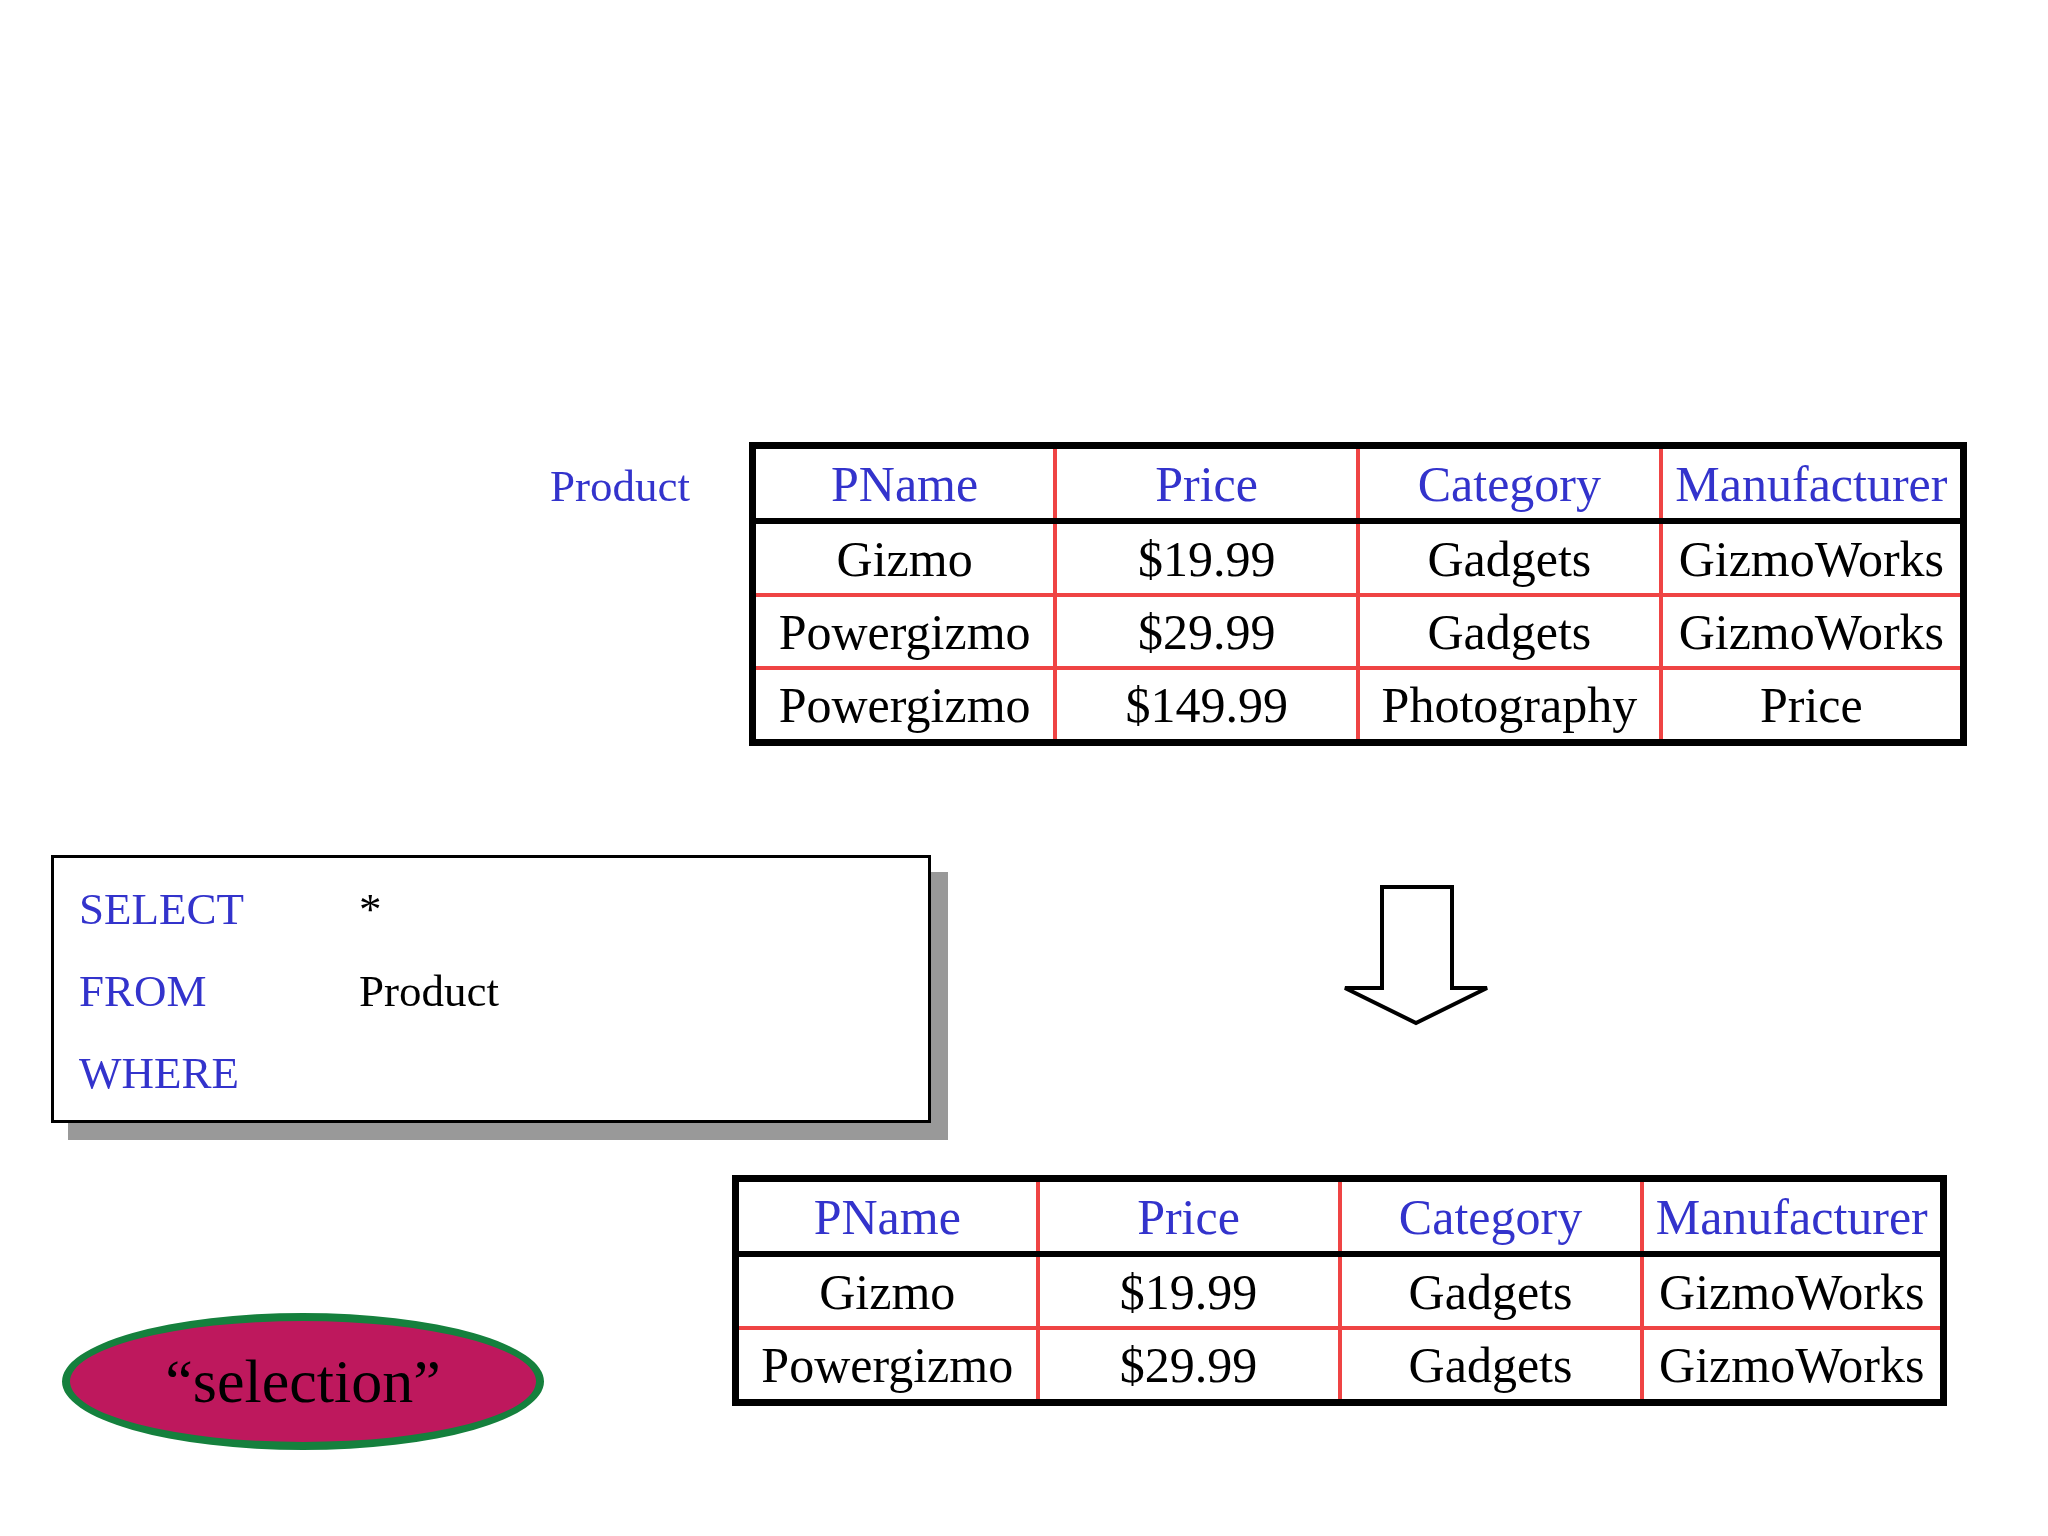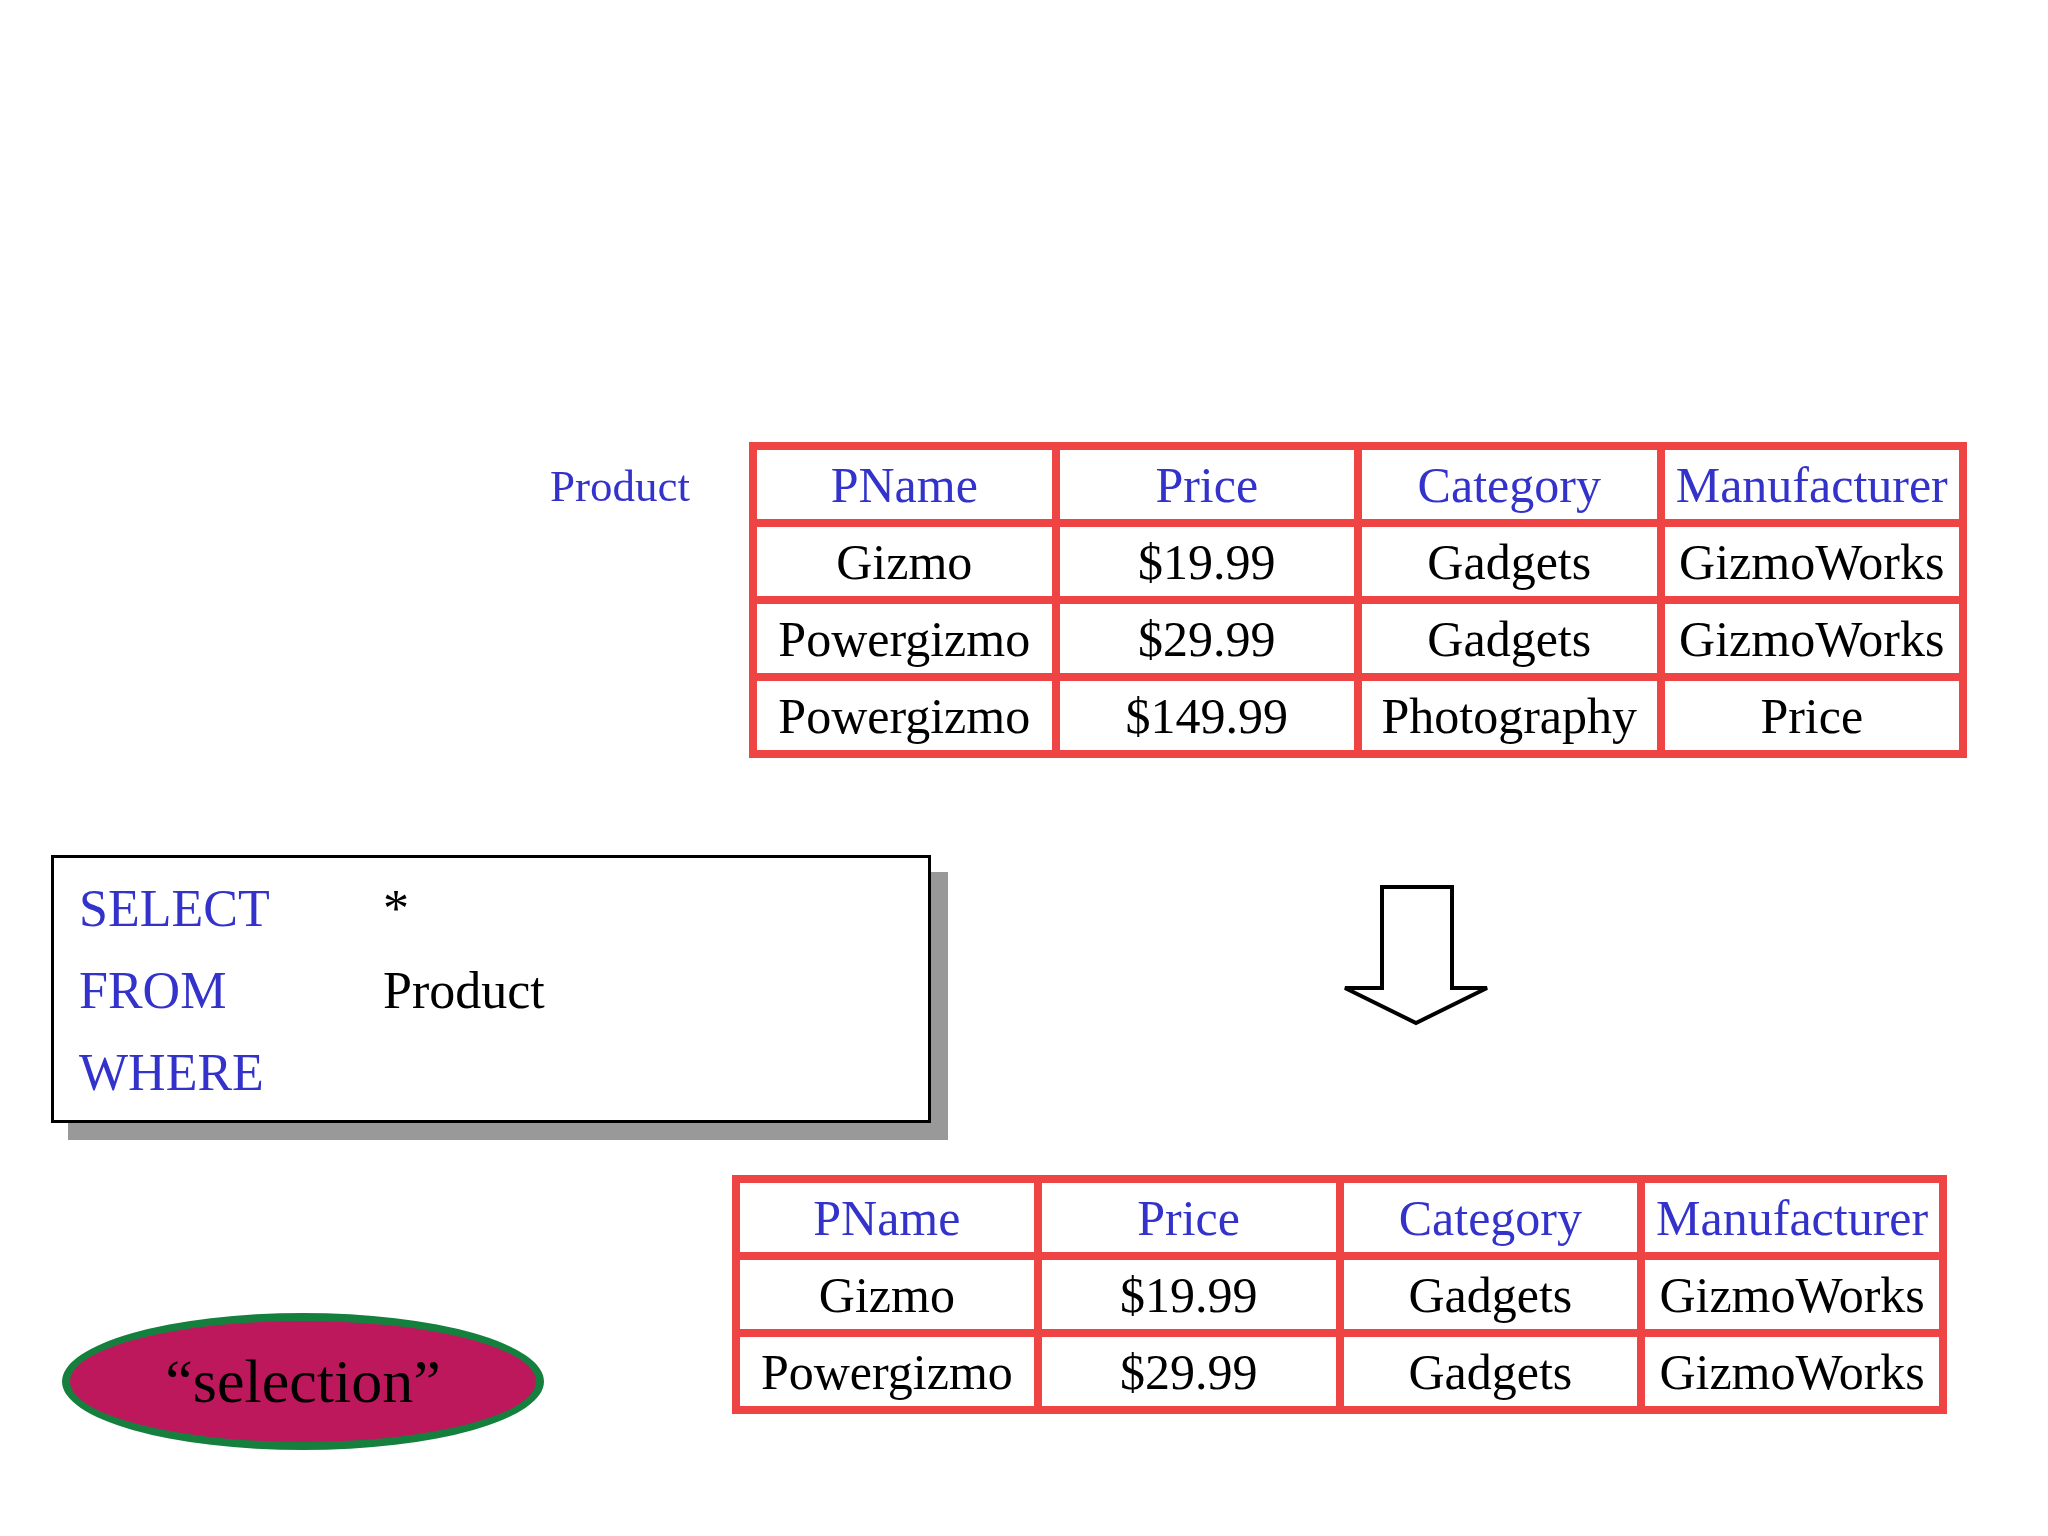--- a/index.html
+++ b/index.html
@@ -34,21 +34,21 @@
 
   
   table.data-table {
     position: absolute;
     border-collapse: collapse;
     table-layout: fixed;
     background: #ffffff;
     border: 7px solid #000000;
   }
   table.data-table th, table.data-table td {
-    border: 8px solid #ef4444;
+    border: 4px solid #ef4444;
     height: 69px;
     padding: 0 6px;
     text-align: center;
     vertical-align: middle;
     font-size: 50px;
     font-weight: normal;
     overflow: hidden;
     white-space: nowrap;
   }
   table.data-table thead th {
@@ -62,21 +62,21 @@
   .sql-box {
     position: absolute;
     left: 51px; top: 855px;
     width: 880px; height: 268px;
     box-sizing: border-box;
     background: #ffffff;
     border: 3px solid #000000;
     box-shadow: 17px 17px 0 0 #999999;
     padding: 10px 0 0 25px;
   }
-  .sql-line { display: flex; font-size: 52px; line-height: 82px; white-space: nowrap; gap: 24px; }
+  .sql-line { display: flex; font-size: 45px; line-height: 82px; white-space: nowrap; }
   .sql-keyword { width: 280px; color: #3333CC; flex: 0 0 auto; }
   .sql-operand { color: #000000; }
 
   
   .down-arrow { position: absolute; left: 1340px; top: 883px; }
 
   
   .callout-ellipse {
     position: absolute;
     left: 62px; top: 1313px;

